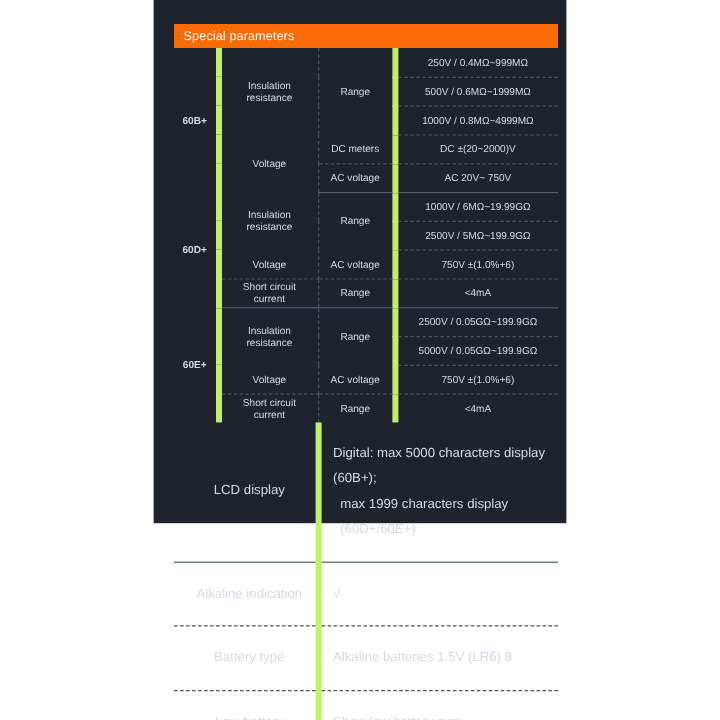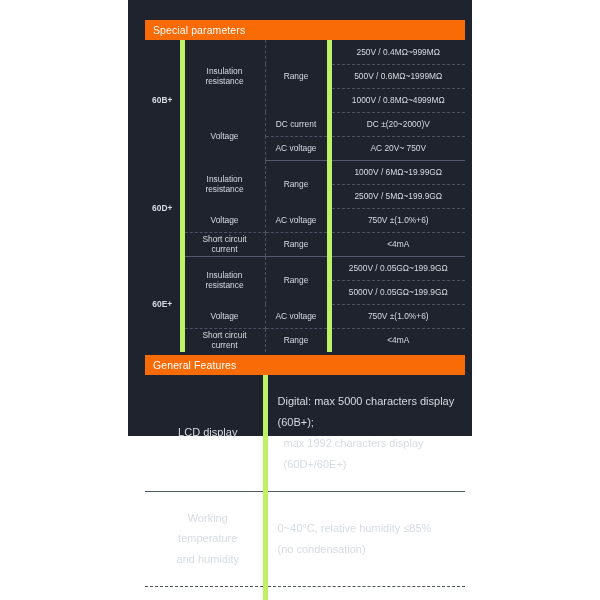--- a/index.html
+++ b/index.html
@@ -108,21 +108,21 @@
         <td class="lft dash-b">250V / 0.4MΩ~999MΩ</td>
       </tr>
       <tr>
         <td class="lft dash-b">500V /  0.6MΩ~1999MΩ</td>
       </tr>
       <tr>
         <td class="lft dash-b hl">1000V / 0.8MΩ~4999MΩ</td>
       </tr>
       <tr>
         <td rowspan="2" class="ctr dash-r">Voltage</td>
-        <td class="ctr solid-r dash-b">DC current</td>
+        <td class="ctr solid-r dash-b">DC meters</td>
         <td class="lft dash-b">DC ±(20~2000)V</td>
       </tr>
       <tr>
         <td class="ctr solid-r solid-b">AC voltage</td>
         <td class="lft solid-b">AC 20V~ 750V</td>
       </tr>
 
       <tr>
         <td rowspan="4" class="model solid-r">60D+</td>
         <td rowspan="2" class="ctr dash-r">Insulation resistance</td>
@@ -158,50 +158,43 @@
         <td class="lft dash-b">750V   ±(1.0%+6)</td>
       </tr>
       <tr>
         <td class="ctr dash-r">Short circuit current</td>
         <td class="ctr solid-r">Range</td>
         <td class="lft">&lt;4mA</td>
       </tr>
     </tbody>
   </table>
 
-  <div class="section-bar" style="margin-top:3px;">General Features</div>
 
   <table class="gen">
     <colgroup>
           <col style="width:120px">
           <col style="width:200px">
         </colgroup>
     <tbody>
       <tr class="h2r">
         <td class="k solid-r solid-b">LCD display</td>
         <td class="v solid-b">
           <div>Digital: max 5000 characters display (60B+);</div>
-          <div style="padding-left:6px">max 1992 characters display (60D+/60E+)</div>
-        </td>
-      </tr>
-      <tr class="h2r">
-        <td class="k solid-r dash-b">
-          <div>Working temperature</div>
-          <div>and humidity</div>
-        </td>
-        <td class="v dash-b">
-          <div>0~40°C, relative humidity ≤85%</div>
-          <div>(no condensation)</div>
+          <div style="padding-left:6px">max 1999 characters display (60D+/60E+)</div>
         </td>
       </tr>
       <tr class="h1r">
         <td class="k solid-r dash-b">Alkaline indication</td>
         <td class="v dash-b chk">√</td>
       </tr>
       <tr class="h1r">
+        <td class="k solid-r dash-b">Battery type</td>
+        <td class="v dash-b">Alkaline batteries 1.5V (LR6) 8</td>
+      </tr>
+      <tr class="h1r">
         <td class="k solid-r dash-b">Low battery</td>
         <td class="v dash-b">Show low battery sign</td>
       </tr>
 
     </tbody>
   </table>
 
 </div>
 </div>
 

